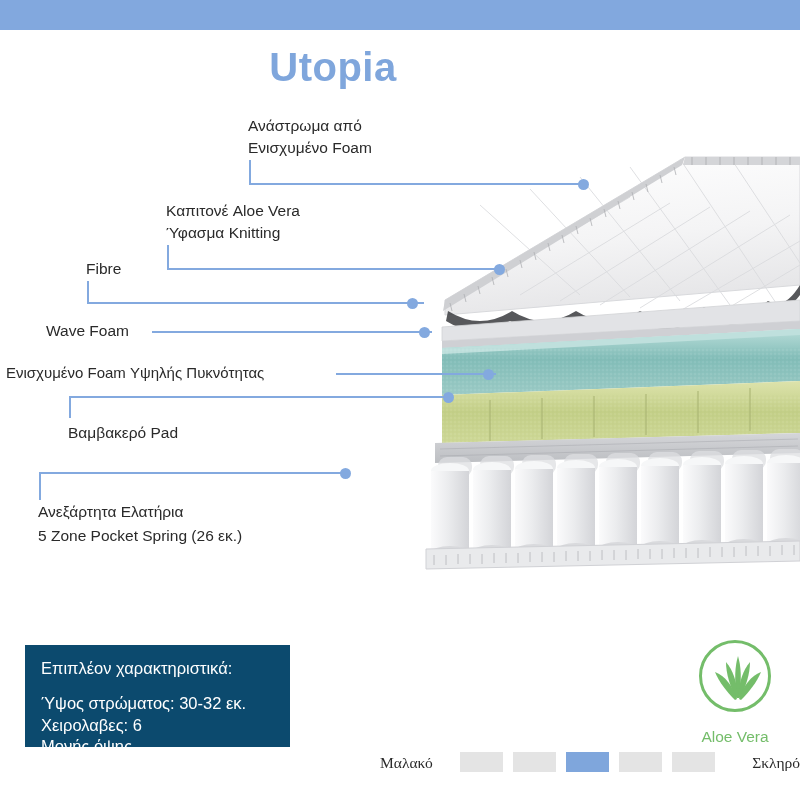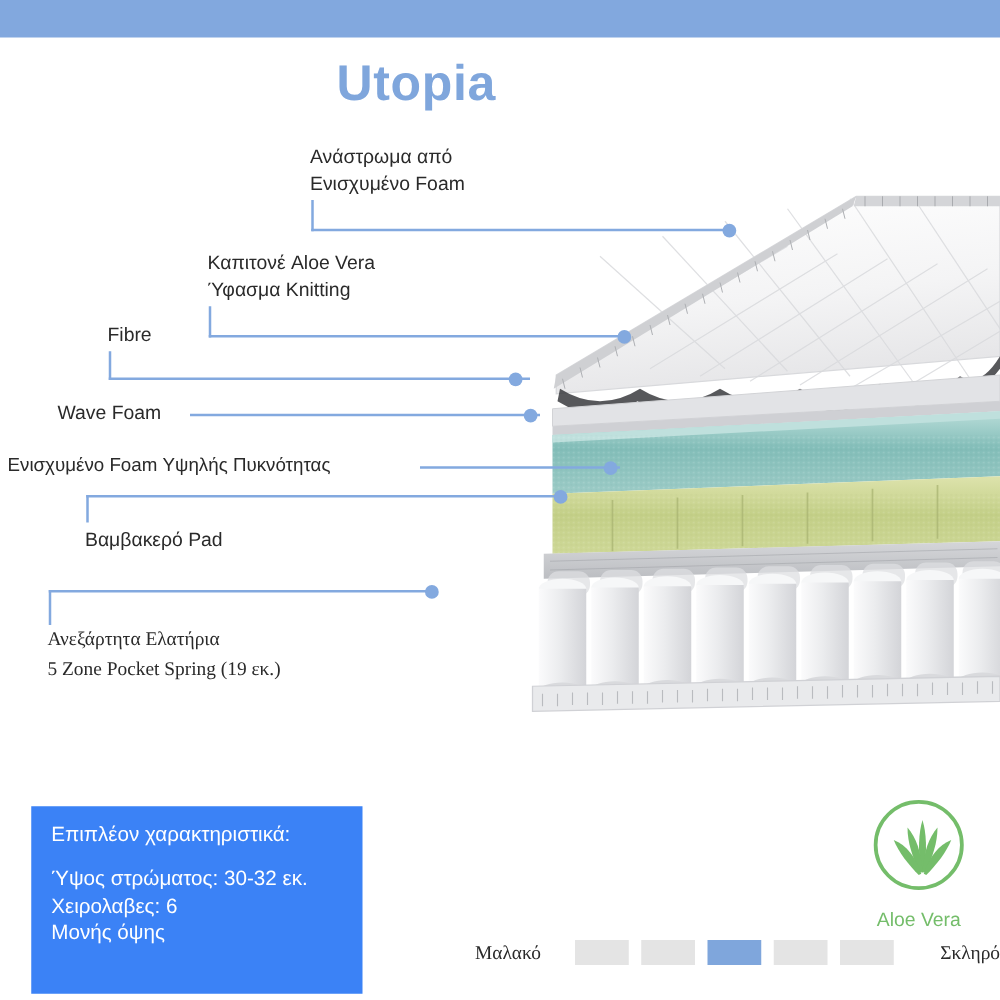--- a/index.html
+++ b/index.html
@@ -46,22 +46,22 @@
     position: absolute; width: 11px; height: 11px; border-radius: 50%;
     background: #83a9df;
   }
 
   
   .mattress { position: absolute; left: 330px; top: 145px; width: 470px; height: 435px; }
   .mattress svg { display: block; }
 
   
   .feature-box {
-    position: absolute; left: 25px; top: 645px; width: 265px; height: 150px;
-    background: #3b82f6; color: #ffffff;
+    position: absolute; left: 25px; top: 645px; width: 265px; height: 102px;
+    background: #0c4a6e; color: #ffffff;
     padding: 14px 16px 0 16px;
   }
   .feature-title { font-size: 16.5px; line-height: 1.2; margin-bottom: 14px; }
   .feature-line { font-size: 16.5px; line-height: 1.32; }
 
   
   .aloe { position: absolute; left: 685px; top: 640px; width: 100px; text-align: center; }
   .aloe-ring {
     width: 72px; height: 72px; margin: 0 auto;
     border: 3px solid #74bd6a; border-radius: 50%;
@@ -342,23 +342,23 @@
   <div class="lead-dot" style="left:483px; top:369px;"></div>
 
   <div class="lead-v" style="left:69px; top:396px; height:22px;"></div>
   <div class="lead-h" style="left:69px; top:396px; width:380px;"></div>
   <div class="lead-dot" style="left:443px; top:392px;"></div>
   <div class="label" style="left:68px; top:422px;">Βαμβακερό Pad</div>
 
   <div class="lead-v" style="left:39px; top:472px; height:28px;"></div>
   <div class="lead-h" style="left:39px; top:472px; width:308px;"></div>
   <div class="lead-dot" style="left:340px; top:468px;"></div>
-  <div class="label" style="left:38px; top:500px; line-height:1.52;font-family:Liberation Serif, serif;">
+  <div class="label" style="left:38px; top:500px; line-height:1.52;">
     <div>Ανεξάρτητα Ελατήρια</div>
-    <div>5 Zone Pocket Spring (19 εκ.)</div>
+    <div>5 Zone Pocket Spring (26 εκ.)</div>
   </div>
 
   <div class="feature-box">
     <div class="feature-title">Επιπλέον χαρακτηριστικά:</div>
     <div class="feature-line">Ύψος στρώματος: 30-32 εκ.</div>
     <div class="feature-line">Χειρολαβες: 6</div>
     <div class="feature-line">Μονής όψης</div>
   </div>
 
   <div class="aloe">

